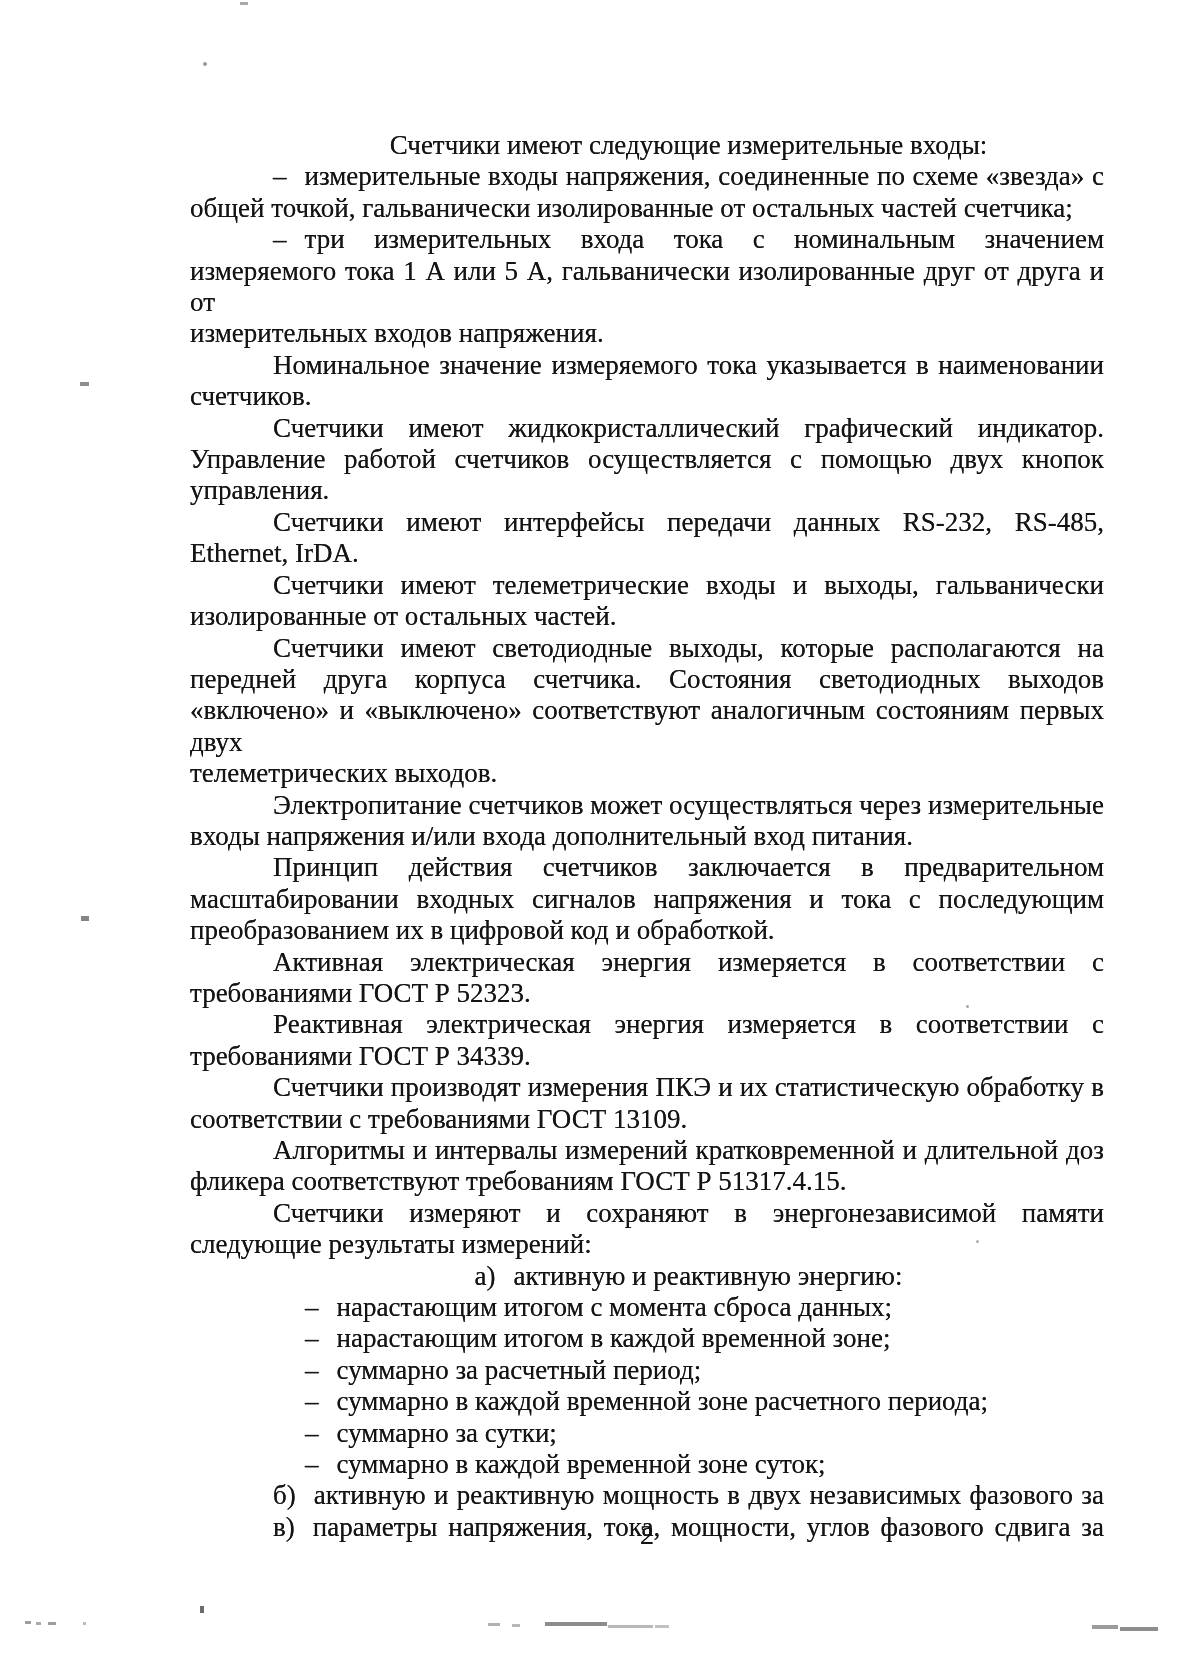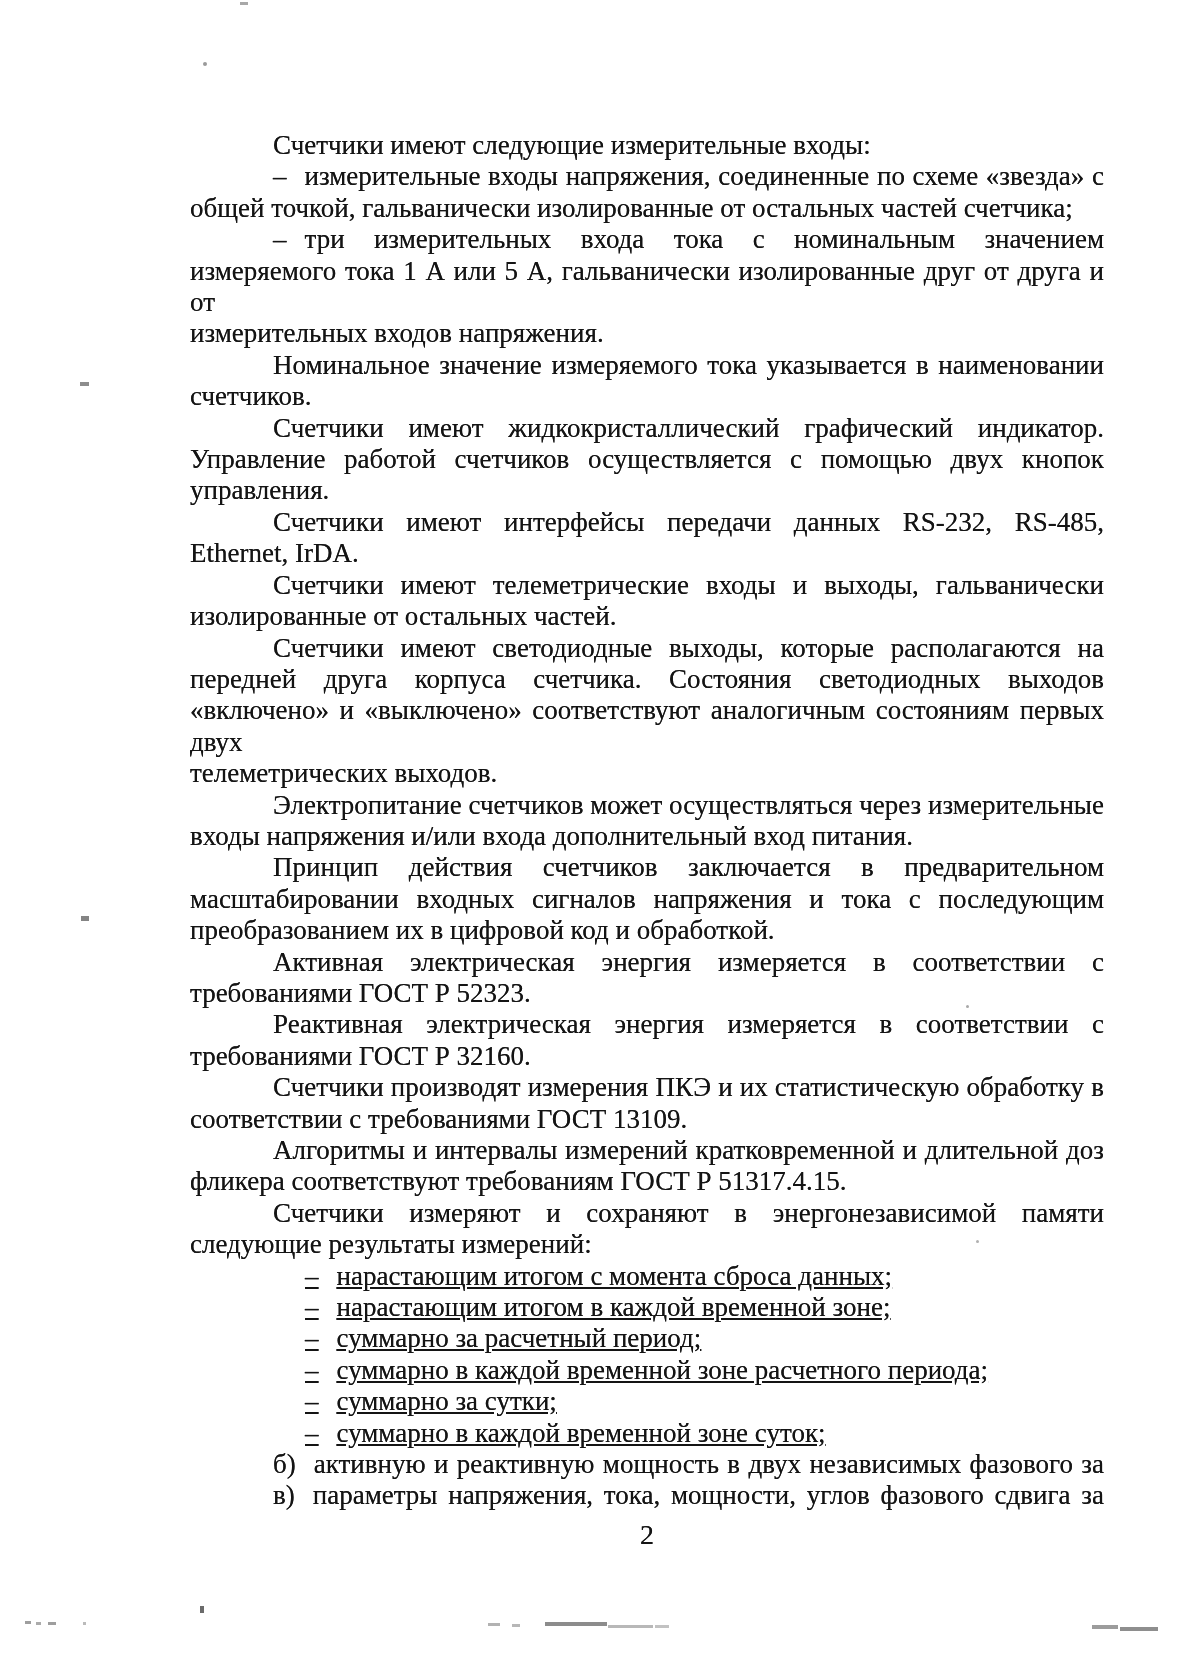--- a/index.html
+++ b/index.html
@@ -14,22 +14,22 @@
   #doc-body {
     position: absolute;
     left: 190px; top: 130px; width: 914px;
     font-size: 27px;
     line-height: 31.4px;
     text-shadow: 0 0 0.55px rgba(15,15,15,0.8);
   }
   .block { margin: 0; padding: 0; }
   .line { text-align: left; white-space: normal; }
   .line.jst { text-align: justify; text-align-last: justify; }
-  .line.ind { text-indent: 83px; }
-  .line.sub { text-indent: 115px; text-decoration: underline; }
+  .line.ind { text-indent: 83px; text-align: center; }
+  .line.sub { text-indent: 115px; }
   .mk { padding-right: 18px; }
   #page-number {
     position: absolute;
     left: 190px; top: 1519px; width: 914px;
     text-align: center;
     font-size: 28px; line-height: 32px;
     text-shadow: 0 0 0.55px rgba(15,15,15,0.8);
   }
   
   .art { position: absolute; pointer-events: none; }
@@ -101,33 +101,36 @@
       <div class="line jst ind"><span>Принцип действия счетчиков заключается в предварительном</span></div>
       <div class="line jst"><span>масштабировании входных сигналов напряжения и тока с последующим</span></div>
       <div class="line"><span>преобразованием их в цифровой код и обработкой.</span></div>
     </div>
     <div class="block paragraph">
       <div class="line jst ind"><span>Активная электрическая энергия измеряется в соответствии с</span></div>
       <div class="line"><span>требованиями ГОСТ Р 52323.</span></div>
     </div>
     <div class="block paragraph">
       <div class="line jst ind"><span>Реактивная электрическая энергия измеряется в соответствии с</span></div>
-      <div class="line"><span>требованиями ГОСТ Р 32160.</span></div>
+      <div class="line"><span>требованиями ГОСТ Р 34339.</span></div>
     </div>
     <div class="block paragraph">
       <div class="line jst ind"><span>Счетчики производят измерения ПКЭ и их статистическую обработку в</span></div>
       <div class="line"><span>соответствии с требованиями ГОСТ 13109.</span></div>
     </div>
     <div class="block paragraph">
       <div class="line jst ind"><span>Алгоритмы и интервалы измерений кратковременной и длительной доз</span></div>
       <div class="line"><span>фликера соответствуют требованиям ГОСТ Р 51317.4.15.</span></div>
     </div>
     <div class="block paragraph">
       <div class="line jst ind"><span>Счетчики измеряют и сохраняют в энергонезависимой памяти</span></div>
       <div class="line"><span>следующие результаты измерений:</span></div>
+    </div>
+    <div class="block letter-item">
+      <div class="line ind"><span class="mk">а)</span><span>активную и реактивную энергию:</span></div>
     </div>
     <div class="block sub-dash-item">
       <div class="line sub"><span class="mk">–</span><span>нарастающим итогом с момента сброса данных;</span></div>
     </div>
     <div class="block sub-dash-item">
       <div class="line sub"><span class="mk">–</span><span>нарастающим итогом в каждой временной зоне;</span></div>
     </div>
     <div class="block sub-dash-item">
       <div class="line sub"><span class="mk">–</span><span>суммарно за расчетный период;</span></div>
     </div>

